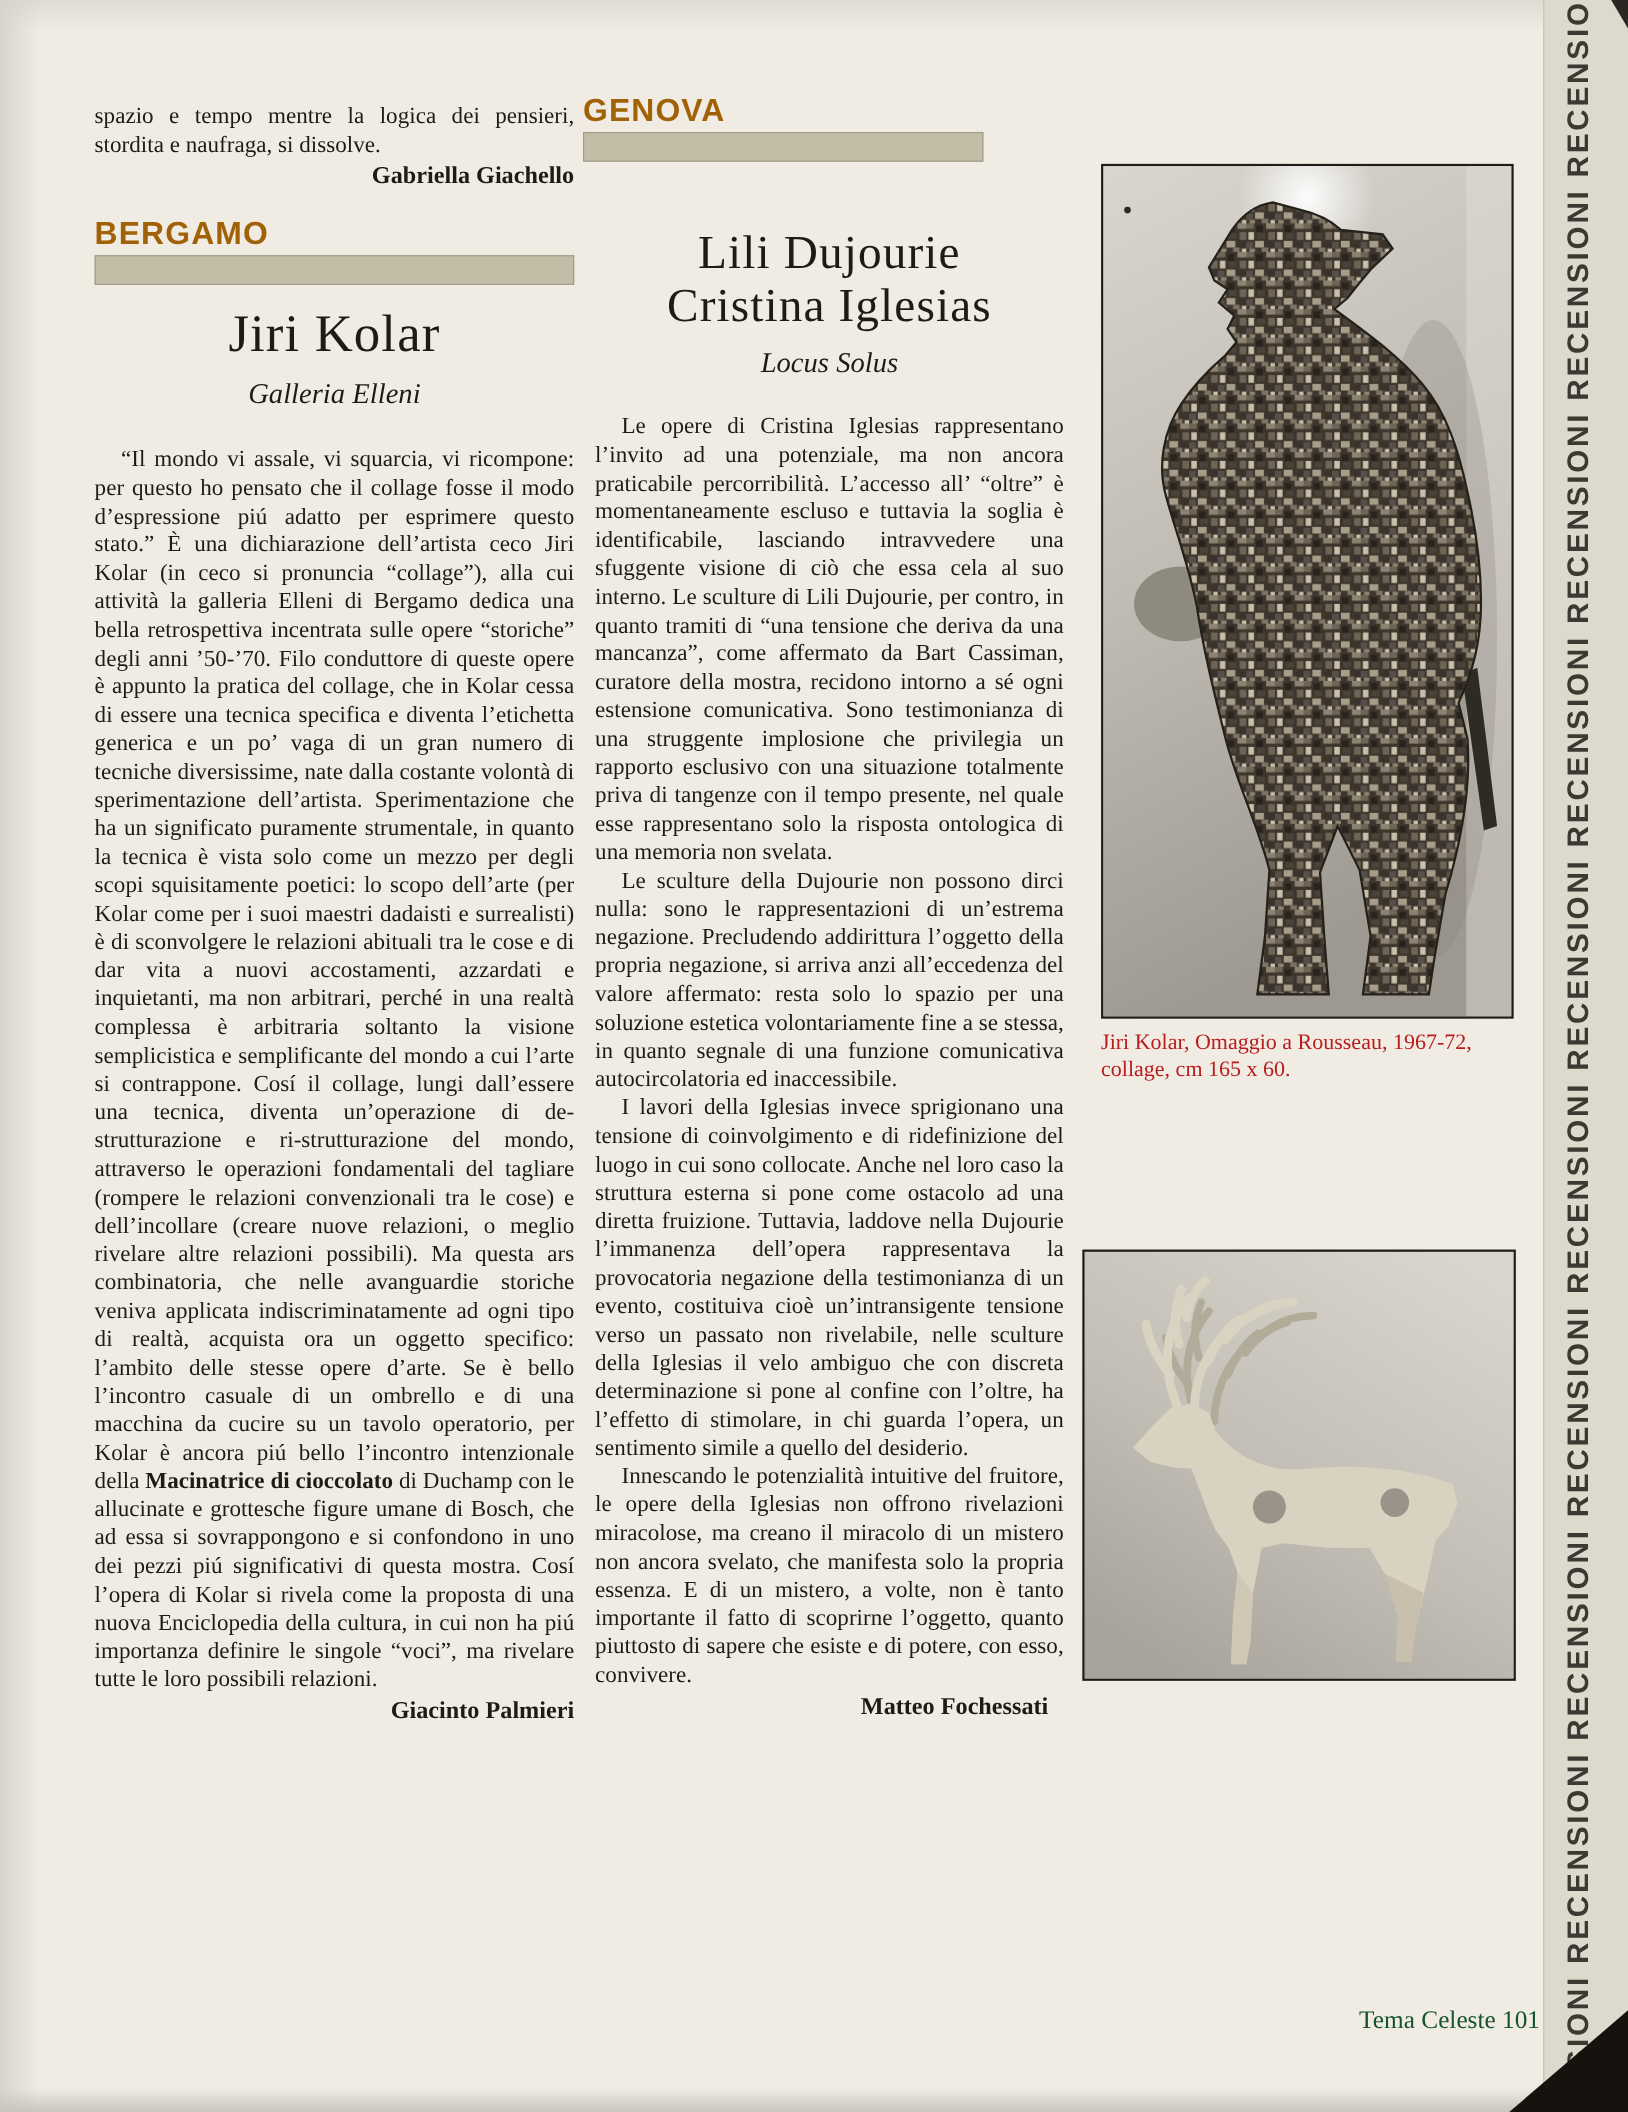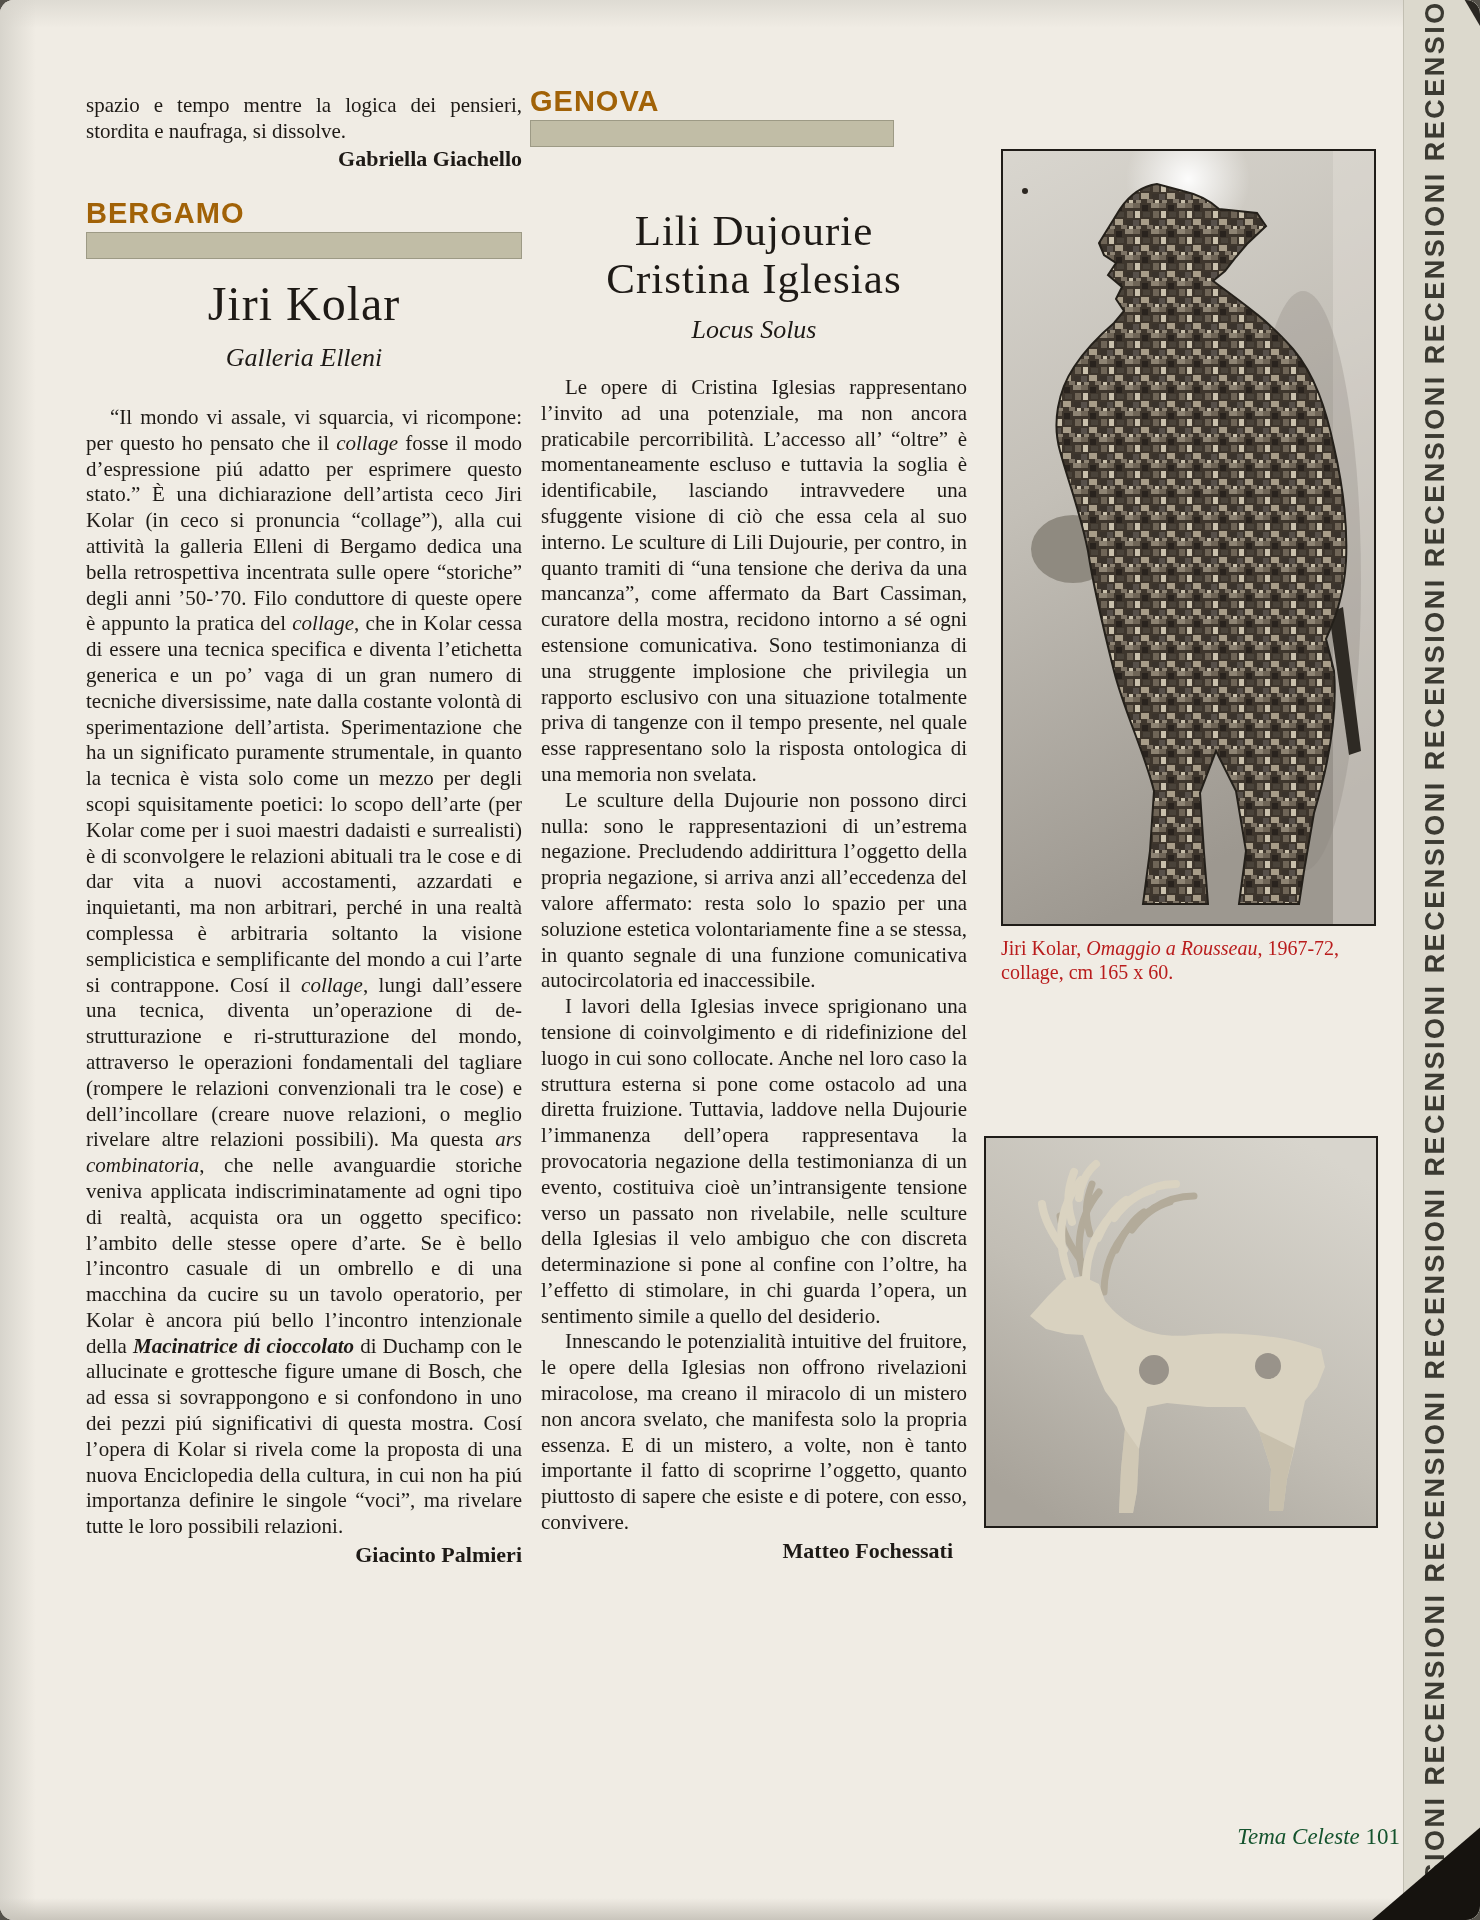--- a/index.html
+++ b/index.html
@@ -1,19 +1,19 @@
 <!DOCTYPE html>
 <html><head>
 <meta charset="utf-8">
 <style>
   html,body{margin:0;padding:0;background:#55524b;}
   .page{
     position:relative;width:1480px;height:1920px;overflow:hidden;
     background:#f0ece4;
-    font-family:"Liberation Serif", serif;color:#1e1a16;border-radius:14px;
+    font-family:"Liberation Serif", serif;color:#1e1a16;
   }
   
   .edge-left{position:absolute;left:0;top:0;width:36px;height:100%;
     background:linear-gradient(90deg,#d7d4cc,rgba(215,212,204,0));}
   .edge-top{position:absolute;left:0;top:0;width:100%;height:28px;
     background:linear-gradient(180deg,#dedbd3,rgba(222,219,211,0));}
   .edge-bottom{position:absolute;left:0;bottom:0;width:100%;height:22px;
     background:linear-gradient(0deg,#c9c5bc,rgba(201,197,188,0));}
 
   
@@ -44,21 +44,21 @@
   .col2 .sec-head{margin-left:-11px;margin-top:0;}
   .col2 .sec-bar{margin-left:-11px;width:362px;}
 
   .art-title{font-size:48px;line-height:54px;text-align:center;margin-top:18px;
     letter-spacing:1px;}
   .col2 .art-title{font-size:43px;line-height:48px;margin-top:60px;}
   .art-sub{font-size:26px;font-style:italic;text-align:center;margin-top:12px;}
   .col1 .body-start{margin-top:32px;}
   .col2 .body-start{margin-top:30px;}
 
-  .it{font-style:italic;}
+  .it{}
   .bd{font-weight:bold;}
 
   
   .photo{position:absolute;border:2px solid #1f1c18;background:#b9b5ad;}
   .photo svg{display:block;}
   #photo1{left:1001px;top:149px;}
   #photo2{left:984px;top:1136px;}
   .caption{position:absolute;font-size:20px;line-height:24px;color:#b91c1c;}
   #caption1{left:1001px;top:936px;width:400px;}
   #caption2{left:984px;top:1536px;width:400px;}

